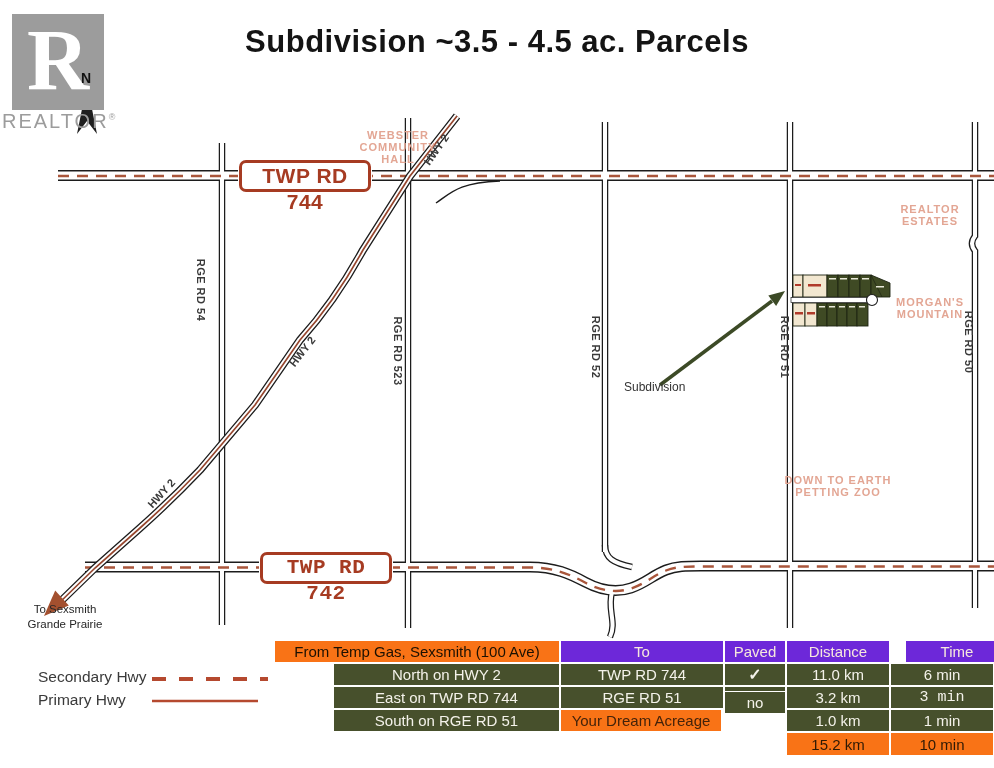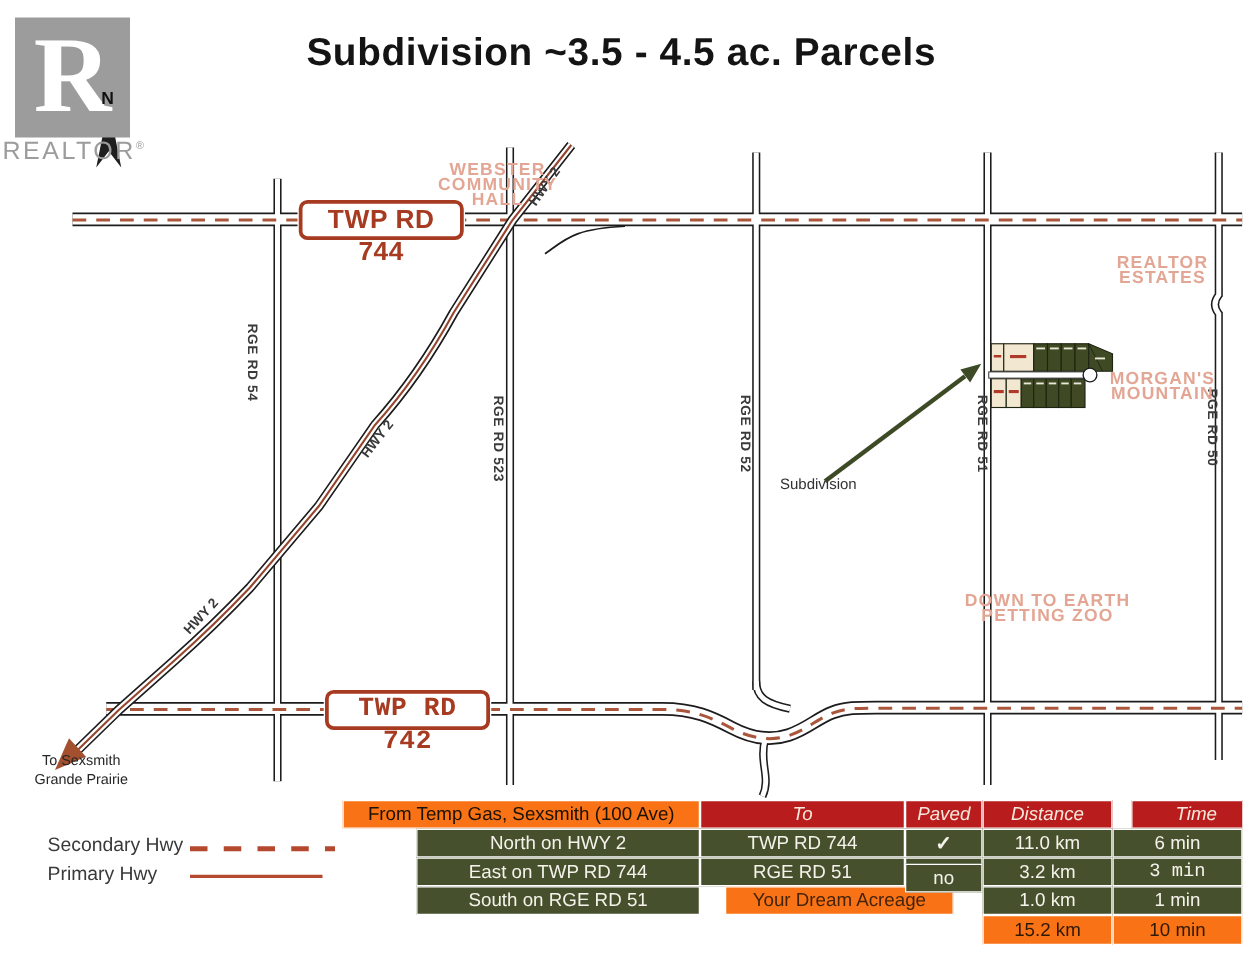--- a/index.html
+++ b/index.html
@@ -27,35 +27,35 @@
          box-shadow:0 0 0 1px #fff;}
   .badge-744{left:239px;top:160px;width:126px;height:26px;}
   .badge-742{left:260px;top:552px;width:126px;height:26px;font-family:Liberation Mono, monospace;}
 
   
   .vroad{width:80px;height:14px;text-align:center;font-size:11px;font-weight:bold;color:#3a3a3a;
          transform:rotate(90deg);letter-spacing:0.5px;}
   .hwylab{width:60px;height:14px;text-align:center;font-size:11px;font-weight:bold;color:#3a3a3a;}
 
   
-  .place{text-align:center;font-size:14px;font-weight:bold;color:#e3a694;letter-spacing:1px;
+  .place{text-align:center;font-size:11px;font-weight:bold;color:#e3a694;letter-spacing:1px;
          line-height:12px;}
 
   .subdiv-label{left:624px;top:380px;width:80px;font-size:12px;color:#333;}
   .dest-label{left:6px;top:602px;width:118px;text-align:center;font-size:11.5px;color:#262626;line-height:15px;}
 
   
   .legend-text{font-size:15.5px;color:#3a3a3a;}
 
   
   .tbl{left:270px;top:638px;width:724px;height:122px;}
   .cell{position:absolute;box-sizing:border-box;border:1px solid #fff;font-size:15px;
         display:flex;align-items:center;justify-content:center;white-space:nowrap;}
   .c-yellow{background:#f97316;color:#1c1102;}
-  .c-red{background:#b91c1c;color:#f6e7dd;font-style:italic;}
+  .c-red{background:#6d28d9;color:#f6e7dd;}
   .c-green{background:#47502c;color:#f4f2ea;}
   .c-dark-text{color:#44230a;}
   .chk{font-size:16px;font-weight:bold;}
 </style>
 </head>
 <body>
 
 <div class="canvas">
 
   <svg class="map-svg" width="994" height="768" viewBox="0 0 994 768">
@@ -218,21 +218,21 @@
     <div class="cell c-green" style="left:516px;top:25px;width:104px;height:23px;">11.0 km</div>
     <div class="cell c-green" style="left:620px;top:25px;width:104px;height:23px;">6 min</div>
 
     <div class="cell c-green" style="left:63px;top:48px;width:227px;height:23px;">East on TWP RD 744</div>
     <div class="cell c-green" style="left:290px;top:48px;width:164px;height:23px;">RGE RD 51</div>
     <div class="cell c-green chk" style="left:454px;top:48px;width:62px;height:23px;">✓</div>
     <div class="cell c-green" style="left:516px;top:48px;width:104px;height:23px;">3.2 km</div>
     <div class="cell c-green" style="left:620px;top:48px;width:104px;height:23px;font-family:Liberation Mono, monospace;">3 min</div>
 
     <div class="cell c-green" style="left:63px;top:71px;width:227px;height:23px;">South on RGE RD 51</div>
-    <div class="cell c-yellow c-dark-text" style="left:290px;top:71px;width:183px;height:23px;margin-left:20px;">Your Dream Acreage</div>
+    <div class="cell c-yellow c-dark-text" style="left:290px;top:71px;width:162px;height:23px;">Your Dream Acreage</div>
     <div class="cell c-green" style="left:454px;top:53px;width:62px;height:23px;">no</div>
     <div class="cell c-green" style="left:516px;top:71px;width:104px;height:23px;">1.0 km</div>
     <div class="cell c-green" style="left:620px;top:71px;width:104px;height:23px;">1 min</div>
 
     <div class="cell c-yellow" style="left:516px;top:94px;width:104px;height:24px;color:#2f1a05;">15.2 km</div>
     <div class="cell c-yellow" style="left:620px;top:94px;width:104px;height:24px;color:#2f1a05;">10 min</div>
   </div>
 
 </div>
 

